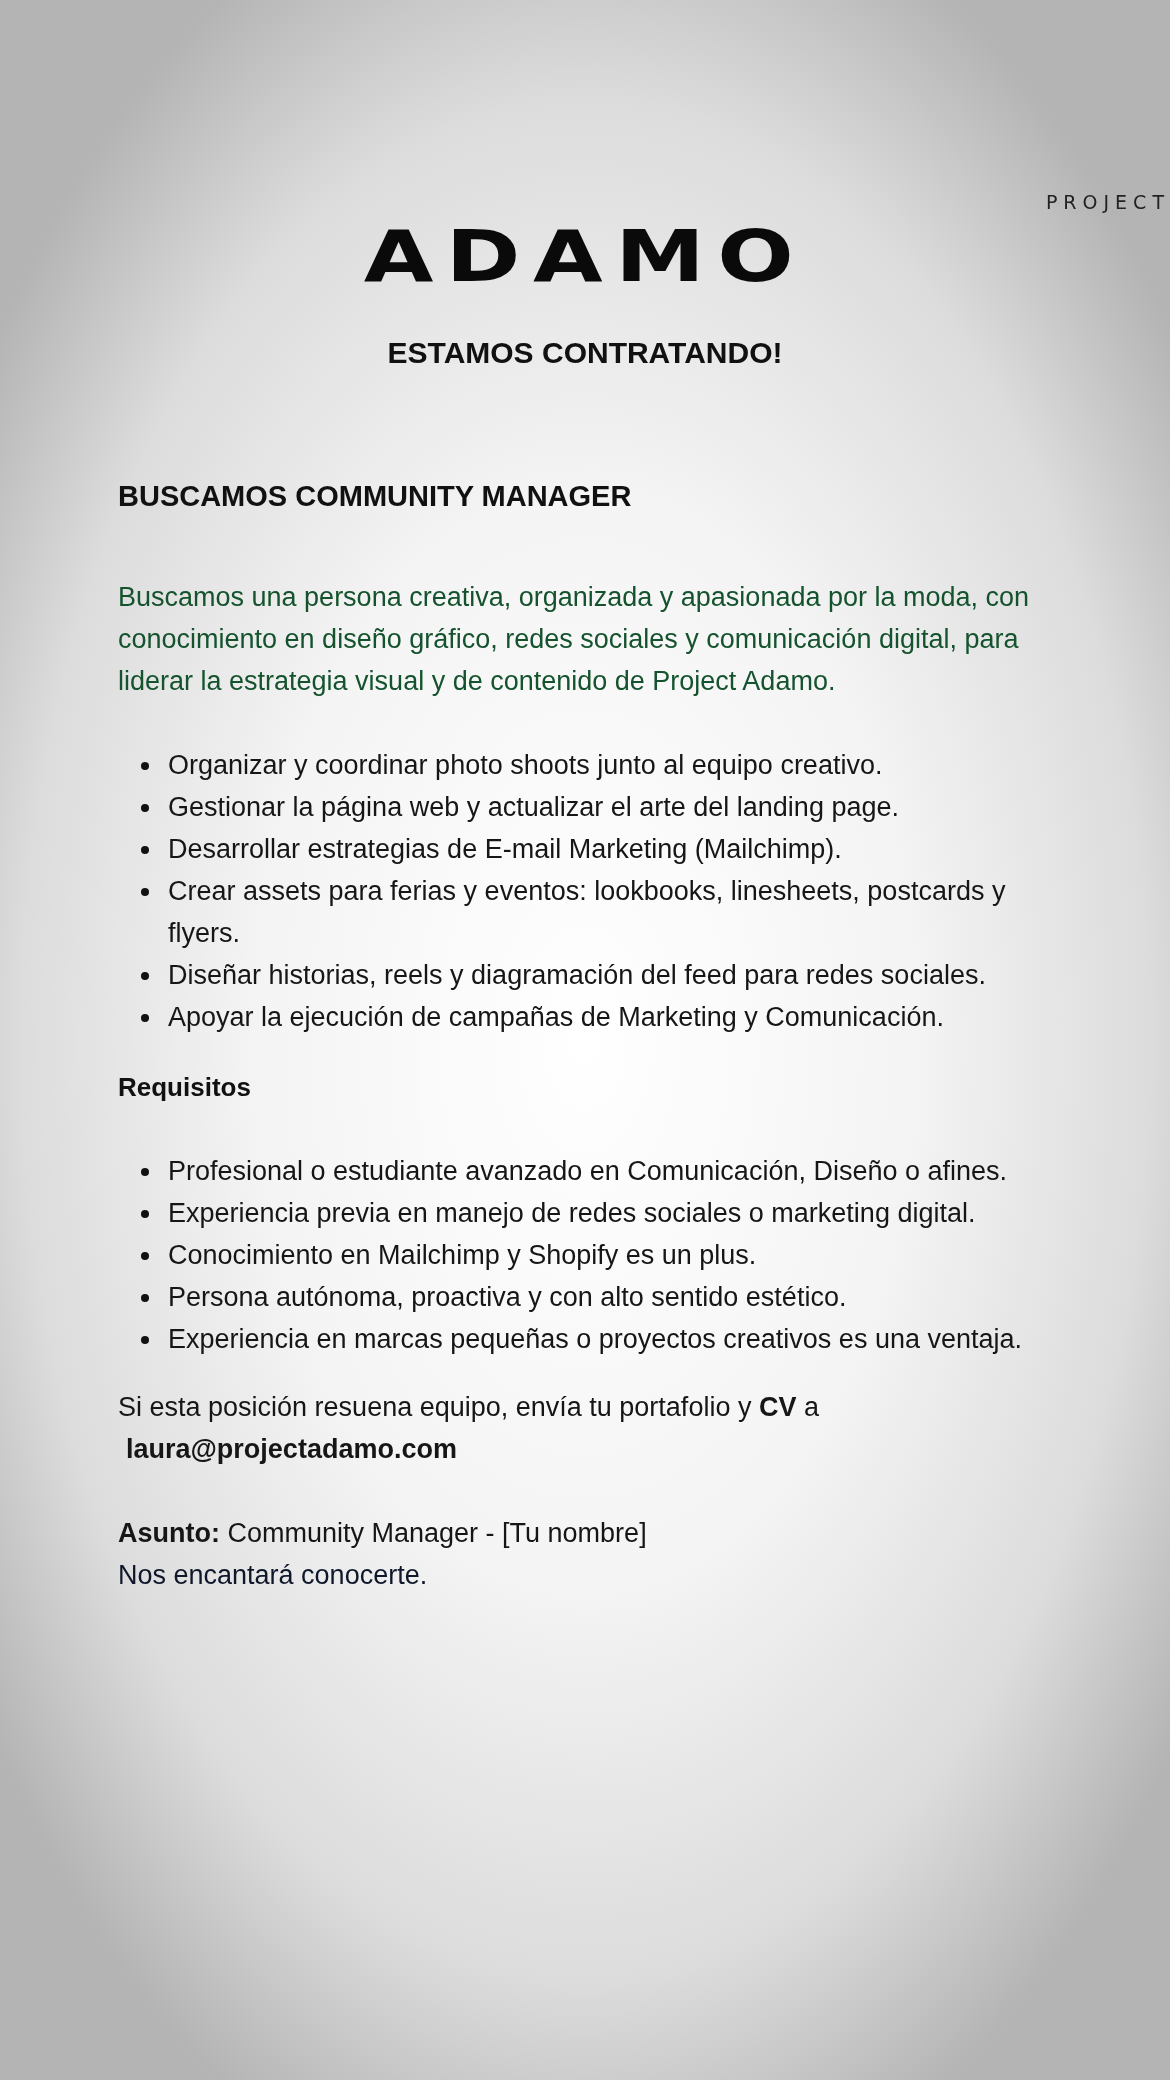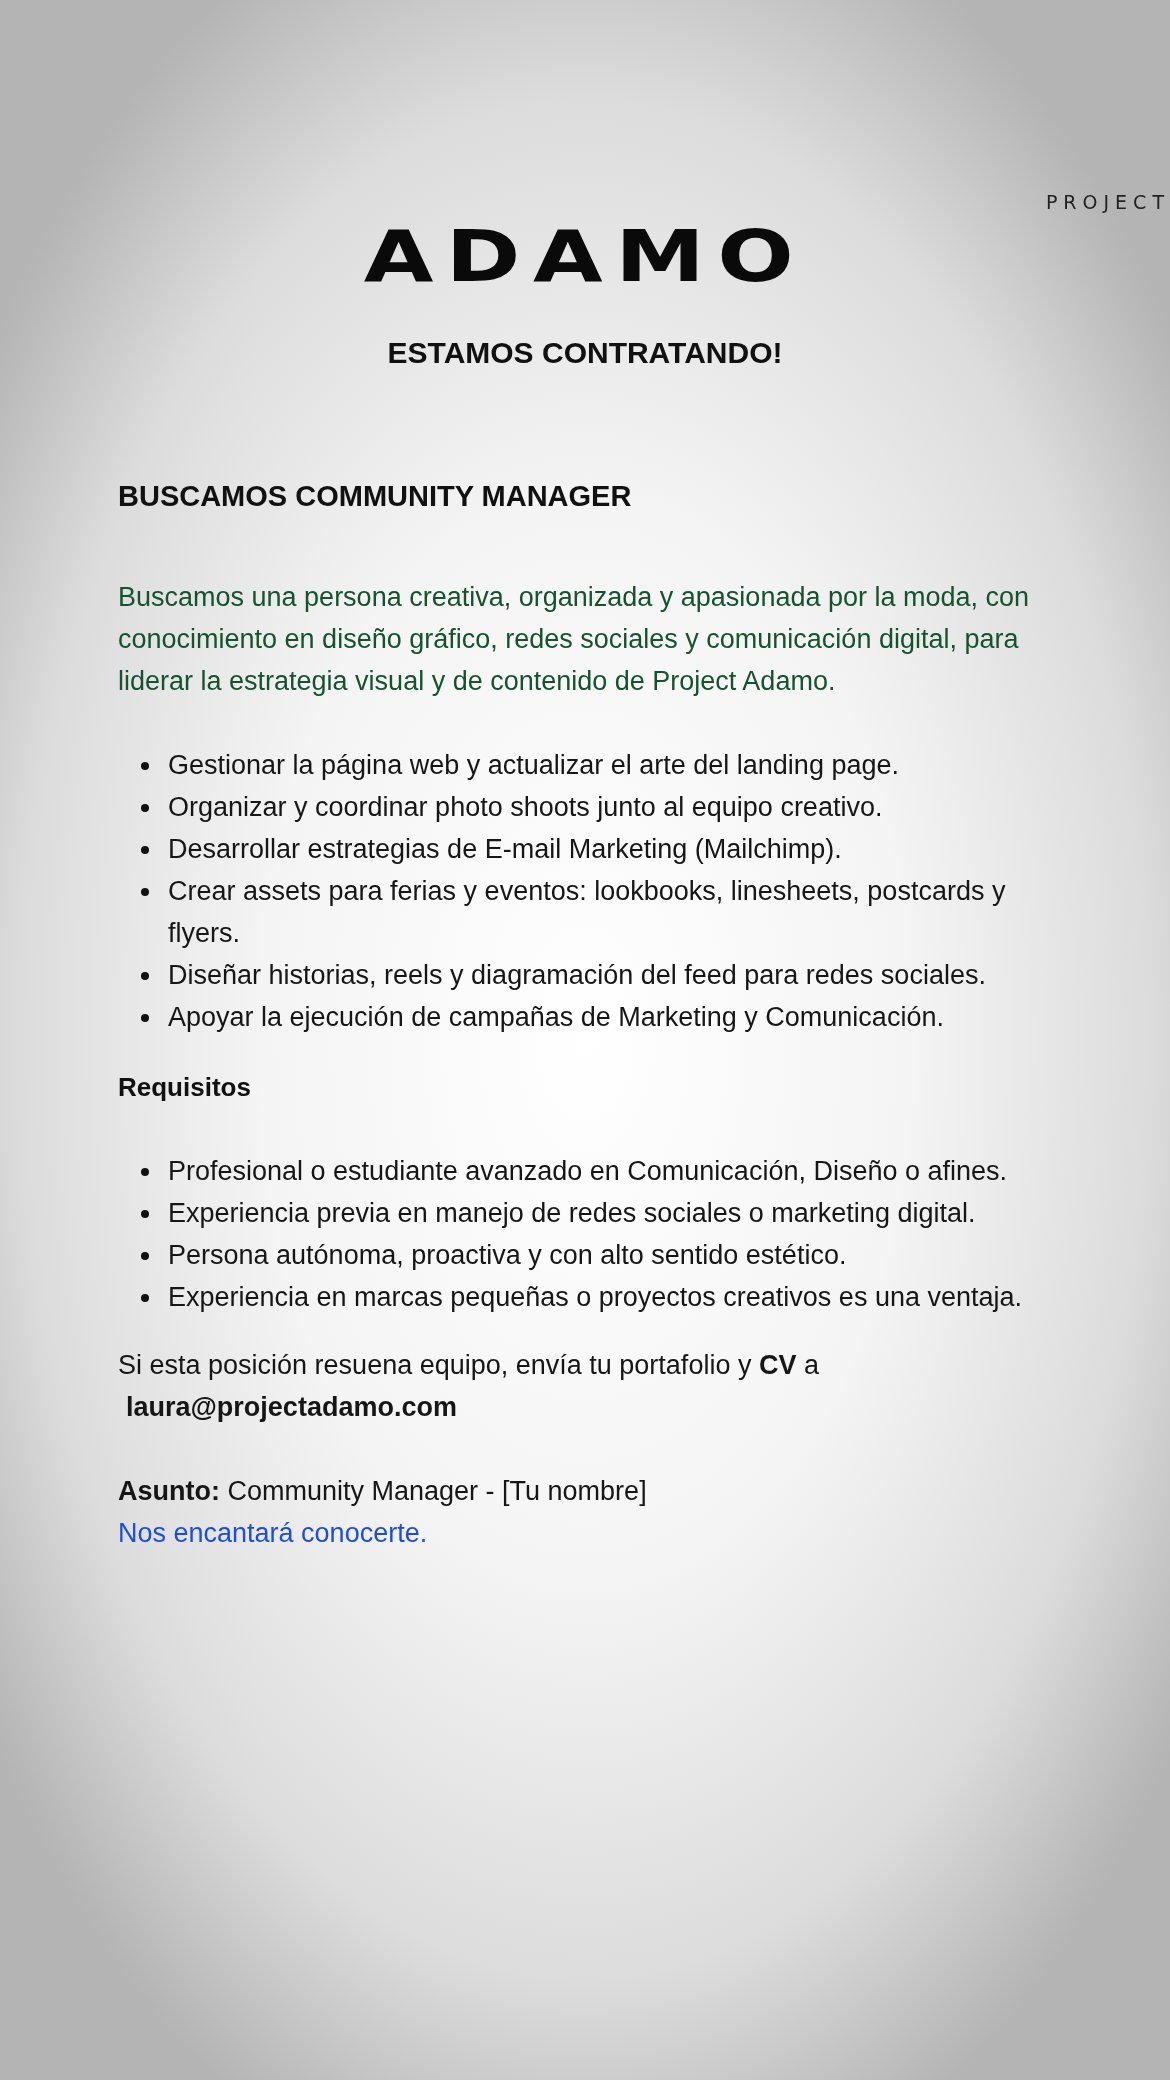--- a/index.html
+++ b/index.html
@@ -41,46 +41,47 @@
     position: relative; font-size: 27px; line-height: 42px; color: #161616;
   }
   ul.list li::before {
     content: ""; position: absolute; left: -27px; top: 18px;
     width: 8px; height: 8px; border-radius: 50%; background: #111;
   }
   .contact { font-size: 27px; line-height: 42px; margin: 26px 0 0 0; color: #161616; }
   .contact b { font-weight: bold; }
   .email { font-weight: bold; display: inline-block; padding-left: 8px; }
   .subject { font-size: 27px; line-height: 42px; margin: 42px 0 0 0; color: #161616; }
-  .closing { font-size: 27px; line-height: 42px; margin: 0; color: #1d4ed8; }
+  .closing { font-size: 27px; line-height: 42px; margin: 0; color: #0f172a; }
 </style>
 </head>
 <body>
 
 <div class="brand-top">PROJECT</div>
 <div class="brand-main">ADAMO</div>
 <div class="hiring">ESTAMOS CONTRATANDO!</div>
 
 <div class="content">
   <h1 class="job-title">BUSCAMOS COMMUNITY MANAGER</h1>
   <p class="intro">Buscamos una persona creativa, organizada y apasionada por la moda, con conocimiento en diseño gráfico, redes sociales y comunicación digital, para liderar la estrategia visual y de contenido de Project Adamo.</p>
 
   <ul class="list">
+    <li>Organizar y coordinar photo shoots junto al equipo creativo.</li>
     <li>Gestionar la página web y actualizar el arte del landing page.</li>
-    <li>Organizar y coordinar photo shoots junto al equipo creativo.</li>
     <li>Desarrollar estrategias de E-mail Marketing (Mailchimp).</li>
     <li>Crear assets para ferias y eventos: lookbooks, linesheets, postcards y flyers.</li>
     <li>Diseñar historias, reels y diagramación del feed para redes sociales.</li>
     <li>Apoyar la ejecución de campañas de Marketing y Comunicación.</li>
   </ul>
 
   <h2 class="section-h">Requisitos</h2>
   <ul class="list">
     <li>Profesional o estudiante avanzado en Comunicación, Diseño o afines.</li>
     <li>Experiencia previa en manejo de redes sociales o marketing digital.</li>
+    <li>Conocimiento en Mailchimp y Shopify es un plus.</li>
     <li>Persona autónoma, proactiva y con alto sentido estético.</li>
     <li>Experiencia en marcas pequeñas o proyectos creativos es una ventaja.</li>
   </ul>
 
   <p class="contact">
     <span>Si esta posición resuena equipo, envía tu portafolio y </span><b>CV</b><span> a</span><br>
     <span class="email">laura@projectadamo.com</span>
   </p>
 
   <p class="subject">

